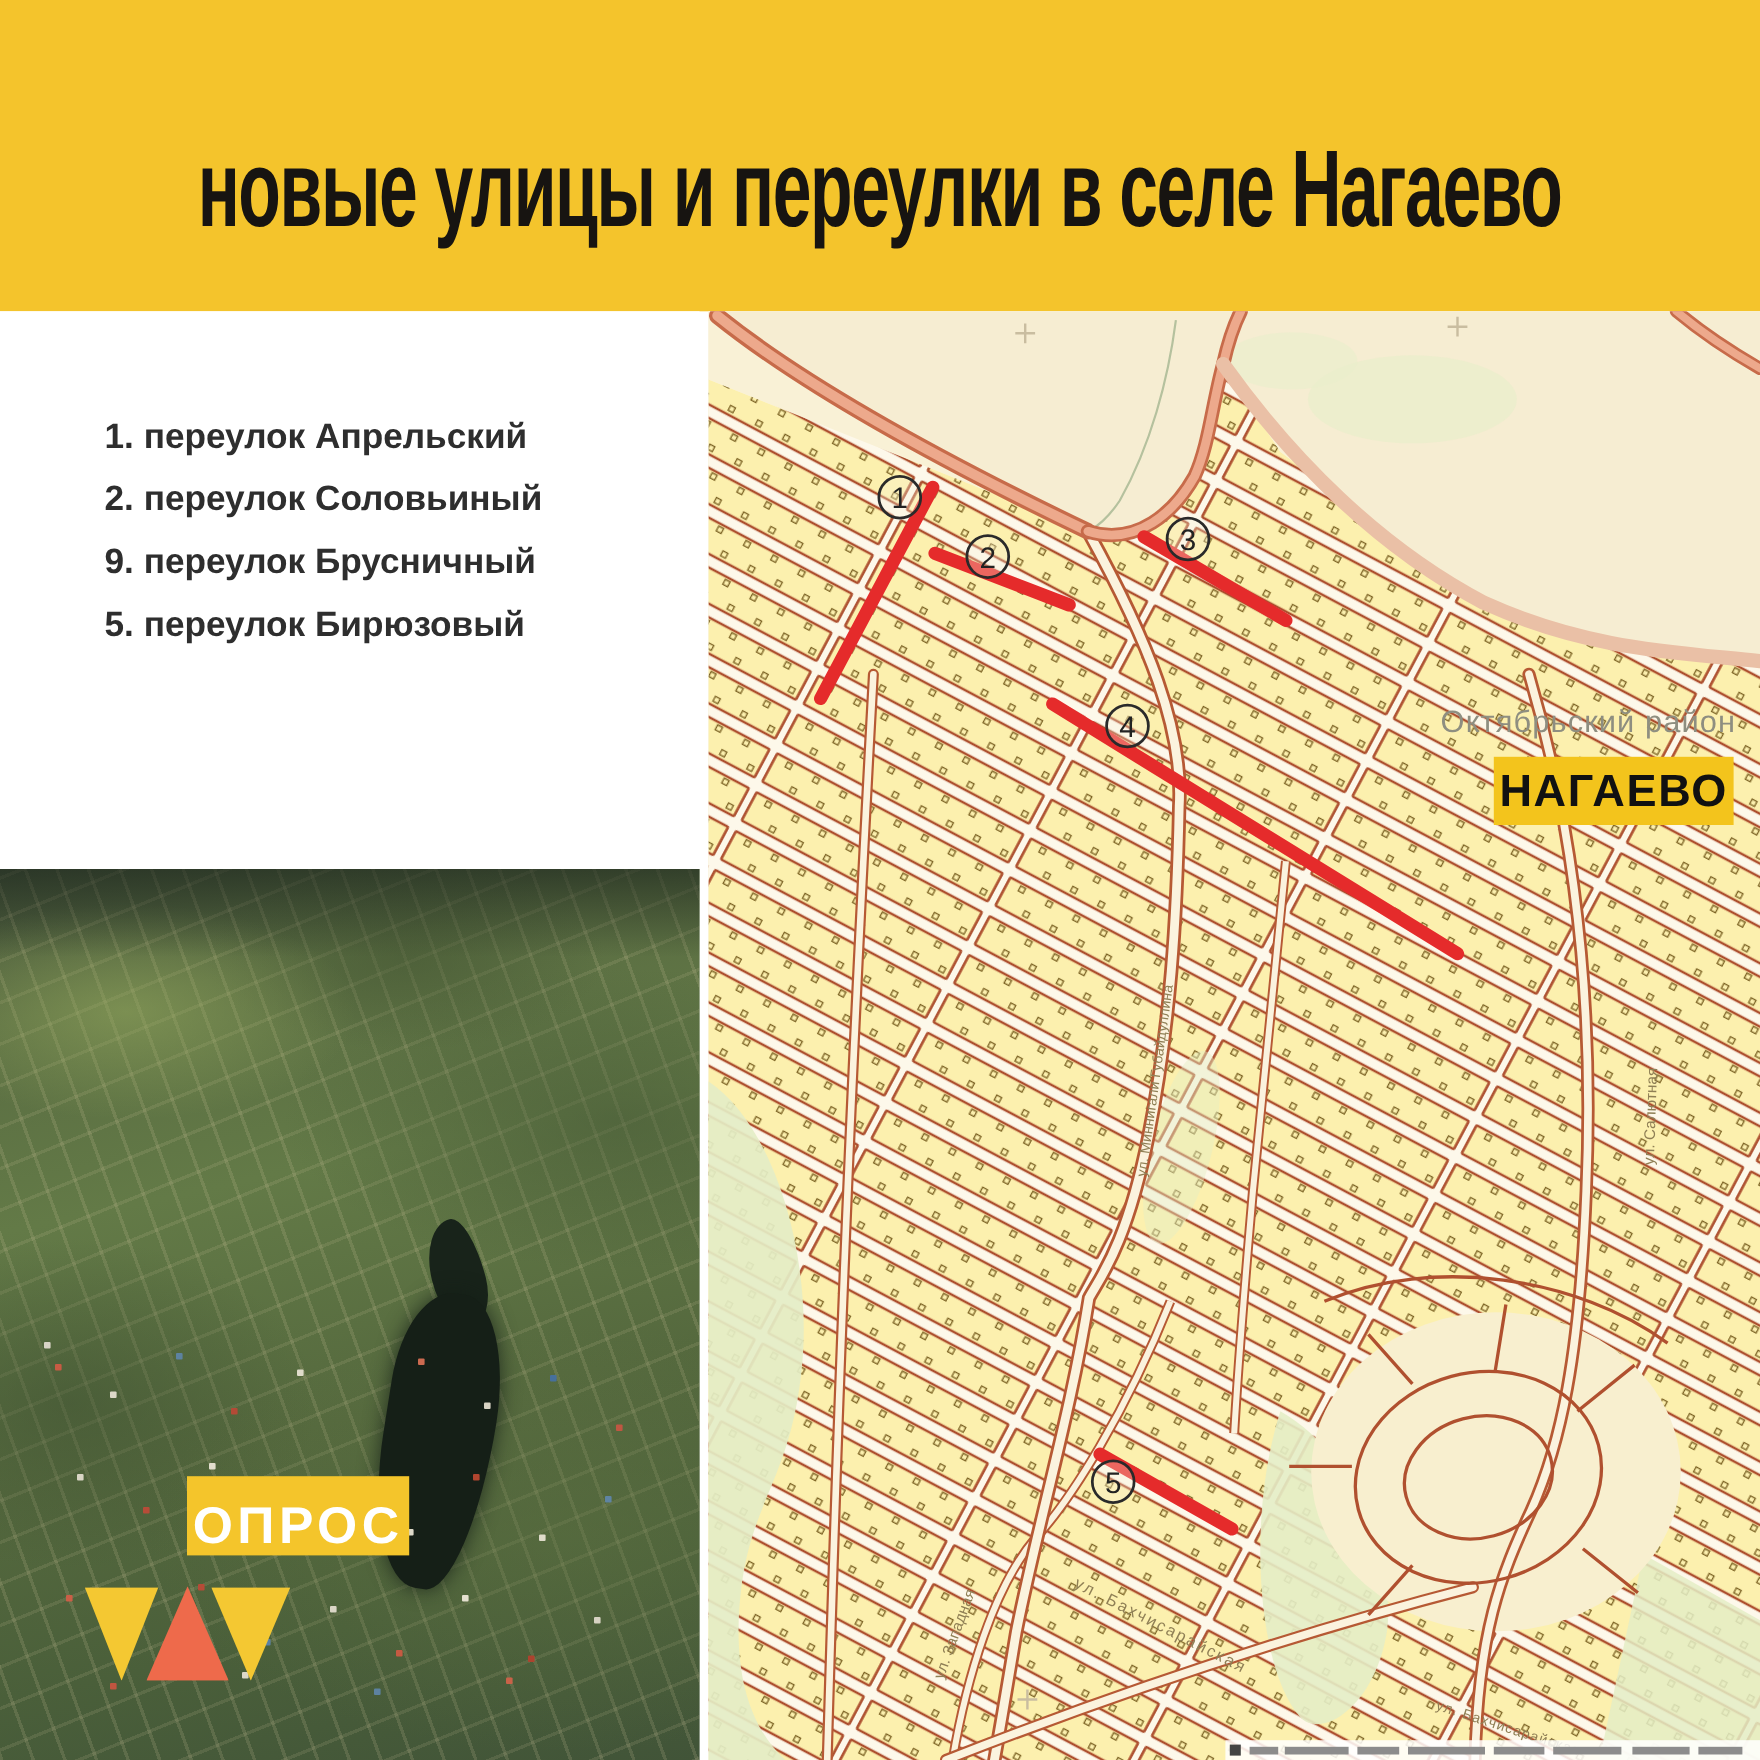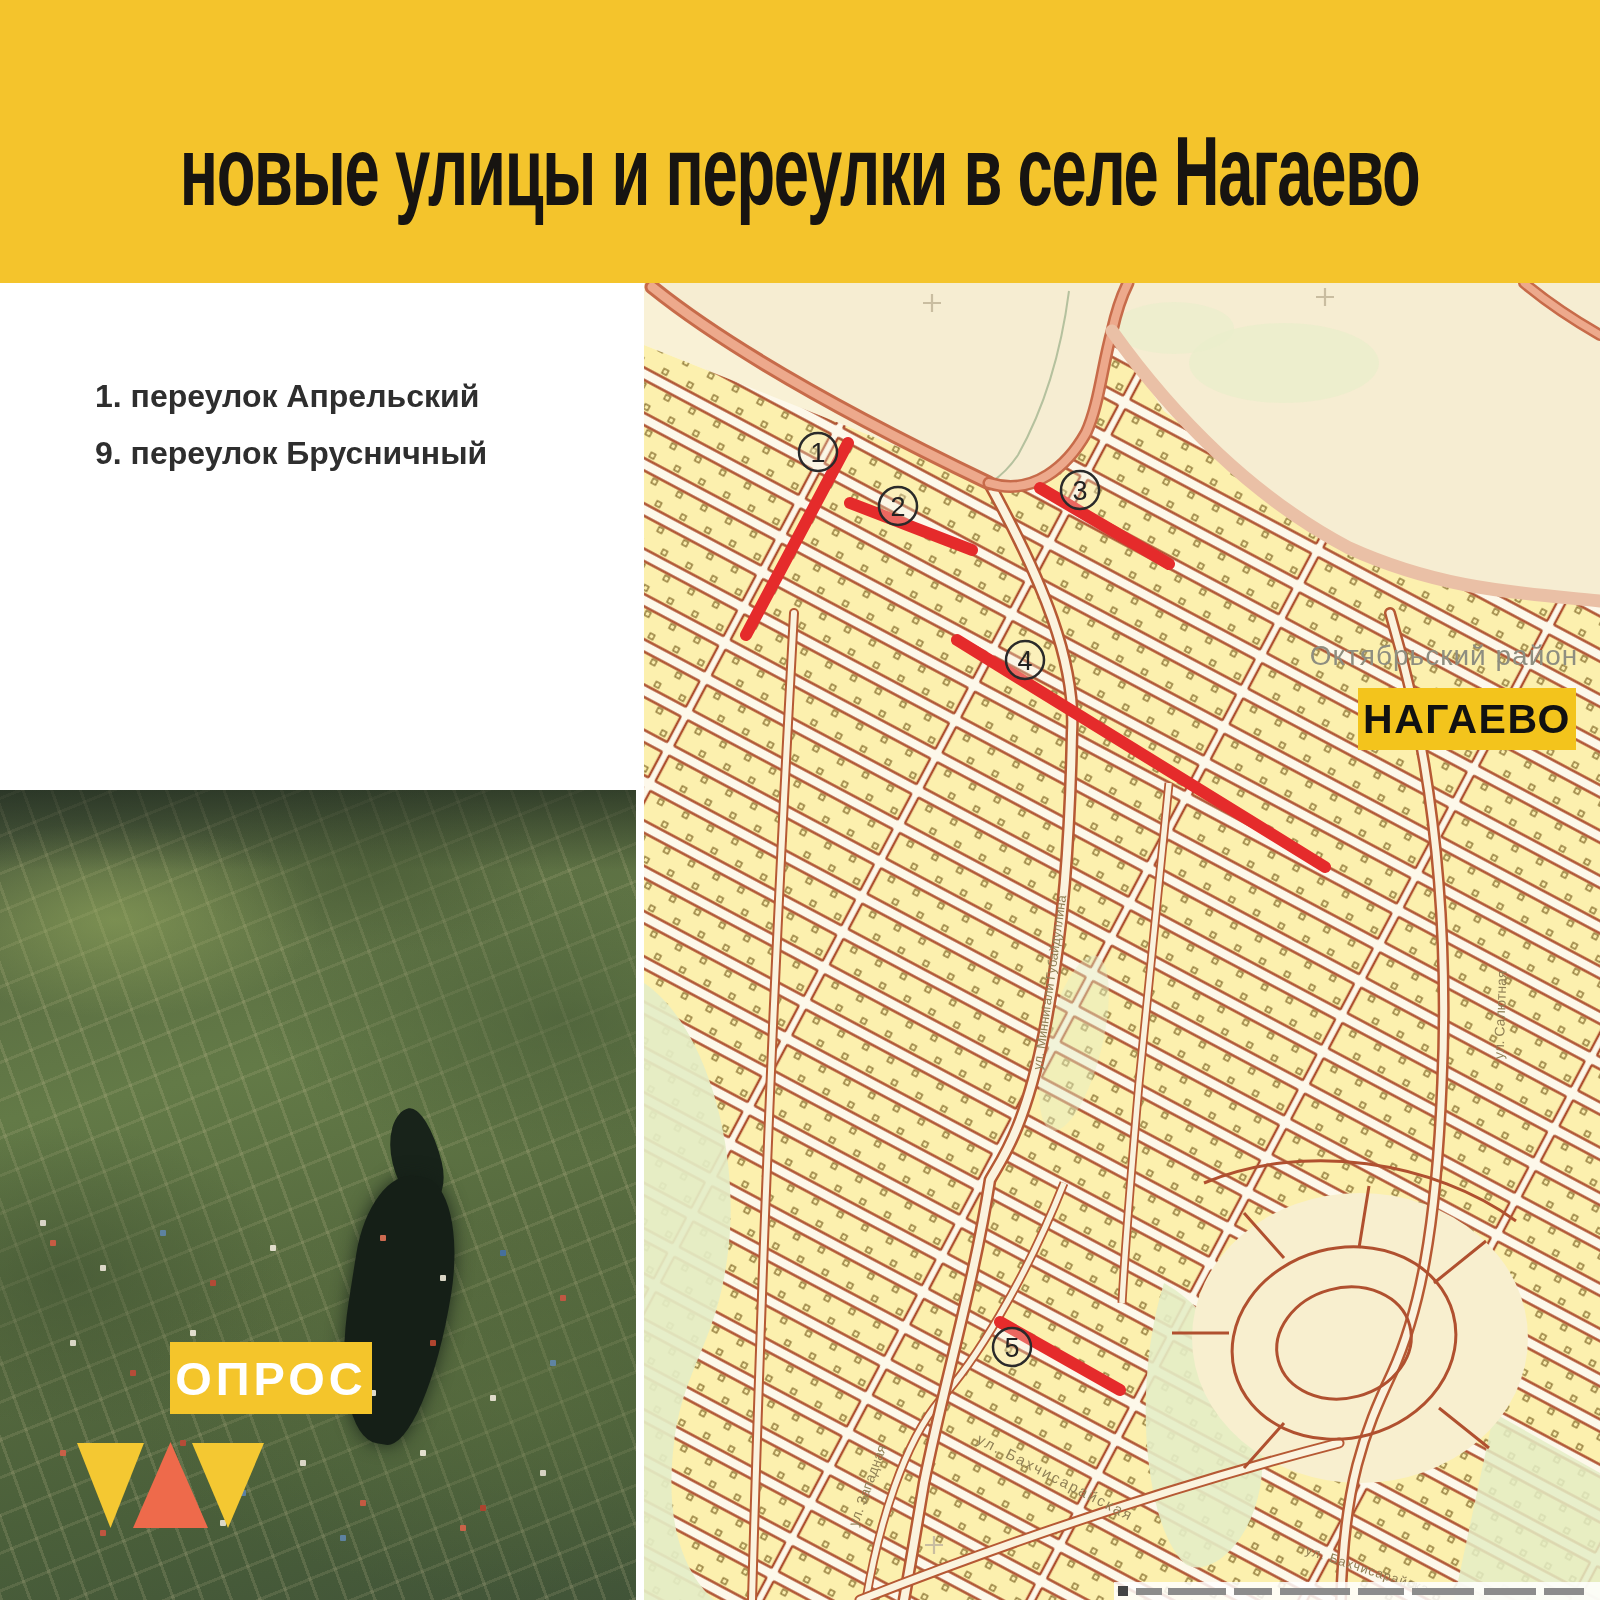--- a/index.html
+++ b/index.html
@@ -40,21 +40,21 @@
     box-shadow:
       10px 20px 0 #c75b43, 60px 45px 0 #dcd8c8, 120px 10px 0 #5d82a0, 170px 60px 0 #b34a36,
       230px 25px 0 #e0dccb, 340px 15px 0 #cc6a50, 400px 55px 0 #d8d4c4, 460px 30px 0 #46709c,
       520px 75px 0 #bf5742, 30px 120px 0 #d9d5c5, 90px 150px 0 #b64c38, 150px 110px 0 #e2decd,
       210px 160px 0 #527a9e, 270px 130px 0 #c96248, 330px 170px 0 #ddd9c9, 390px 120px 0 #b0452f,
       450px 175px 0 #dfdbca, 510px 140px 0 #5f84a2, 20px 230px 0 #ca5f47, 80px 260px 0 #e1ddcc,
       140px 220px 0 #b54b37, 200px 270px 0 #5b80a4, 260px 240px 0 #dad6c6, 320px 280px 0 #c55a42,
       380px 230px 0 #e3dfce, 440px 285px 0 #ad432e, 500px 250px 0 #d6d2c2, 60px 310px 0 #c05540,
       180px 300px 0 #dcd8c8, 300px 315px 0 #5d82a0, 420px 305px 0 #c96248;}
   .opros{position:absolute;left:170px;top:552px;width:202px;height:72px;background:#f4c52b;
-         display:flex;align-items:center;justify-content:center;}
+         display:flex;align-items:flex-end;justify-content:center;}
   .opros span{color:#ffffff;font-size:47px;font-weight:bold;letter-spacing:4px;}
   .tri{position:absolute;top:653px;height:85px;}
   .tri-down{clip-path:polygon(0 0,100% 0,50% 100%);}
   .tri-up{clip-path:polygon(50% 0,0 100%,100% 100%);}
   .tri-y1{left:77px;width:67px;background:#f4c832;z-index:1;}
   .tri-o{left:133px;top:652px;width:75px;height:86px;background:#ee6a4b;z-index:2;}
   .tri-y2{left:192px;width:72px;background:#f4c832;z-index:3;}
 
   
   .map{position:absolute;left:644px;top:283px;width:956px;height:1317px;background:#f9f1d6;}
@@ -64,21 +64,23 @@
 <body>
 
 <div class="canvas">
 
   <header class="banner">
     <div class="title">новые улицы и переулки в селе Нагаево</div>
   </header>
 
   <section class="legend">
     <div class="legend-item">1. переулок Апрельский</div>
+    <div class="legend-item">2. переулок Соловьиный</div>
     <div class="legend-item">9. переулок Брусничный</div>
+    <div class="legend-item">5. переулок Бирюзовый</div>
   </section>
 
   <section class="photo">
     <div class="haze"></div>
     <div class="lake2"></div>
     <div class="lake"></div>
     <div class="specks"></div>
     <div class="opros">
       <span>ОПРОС</span>
     </div>

